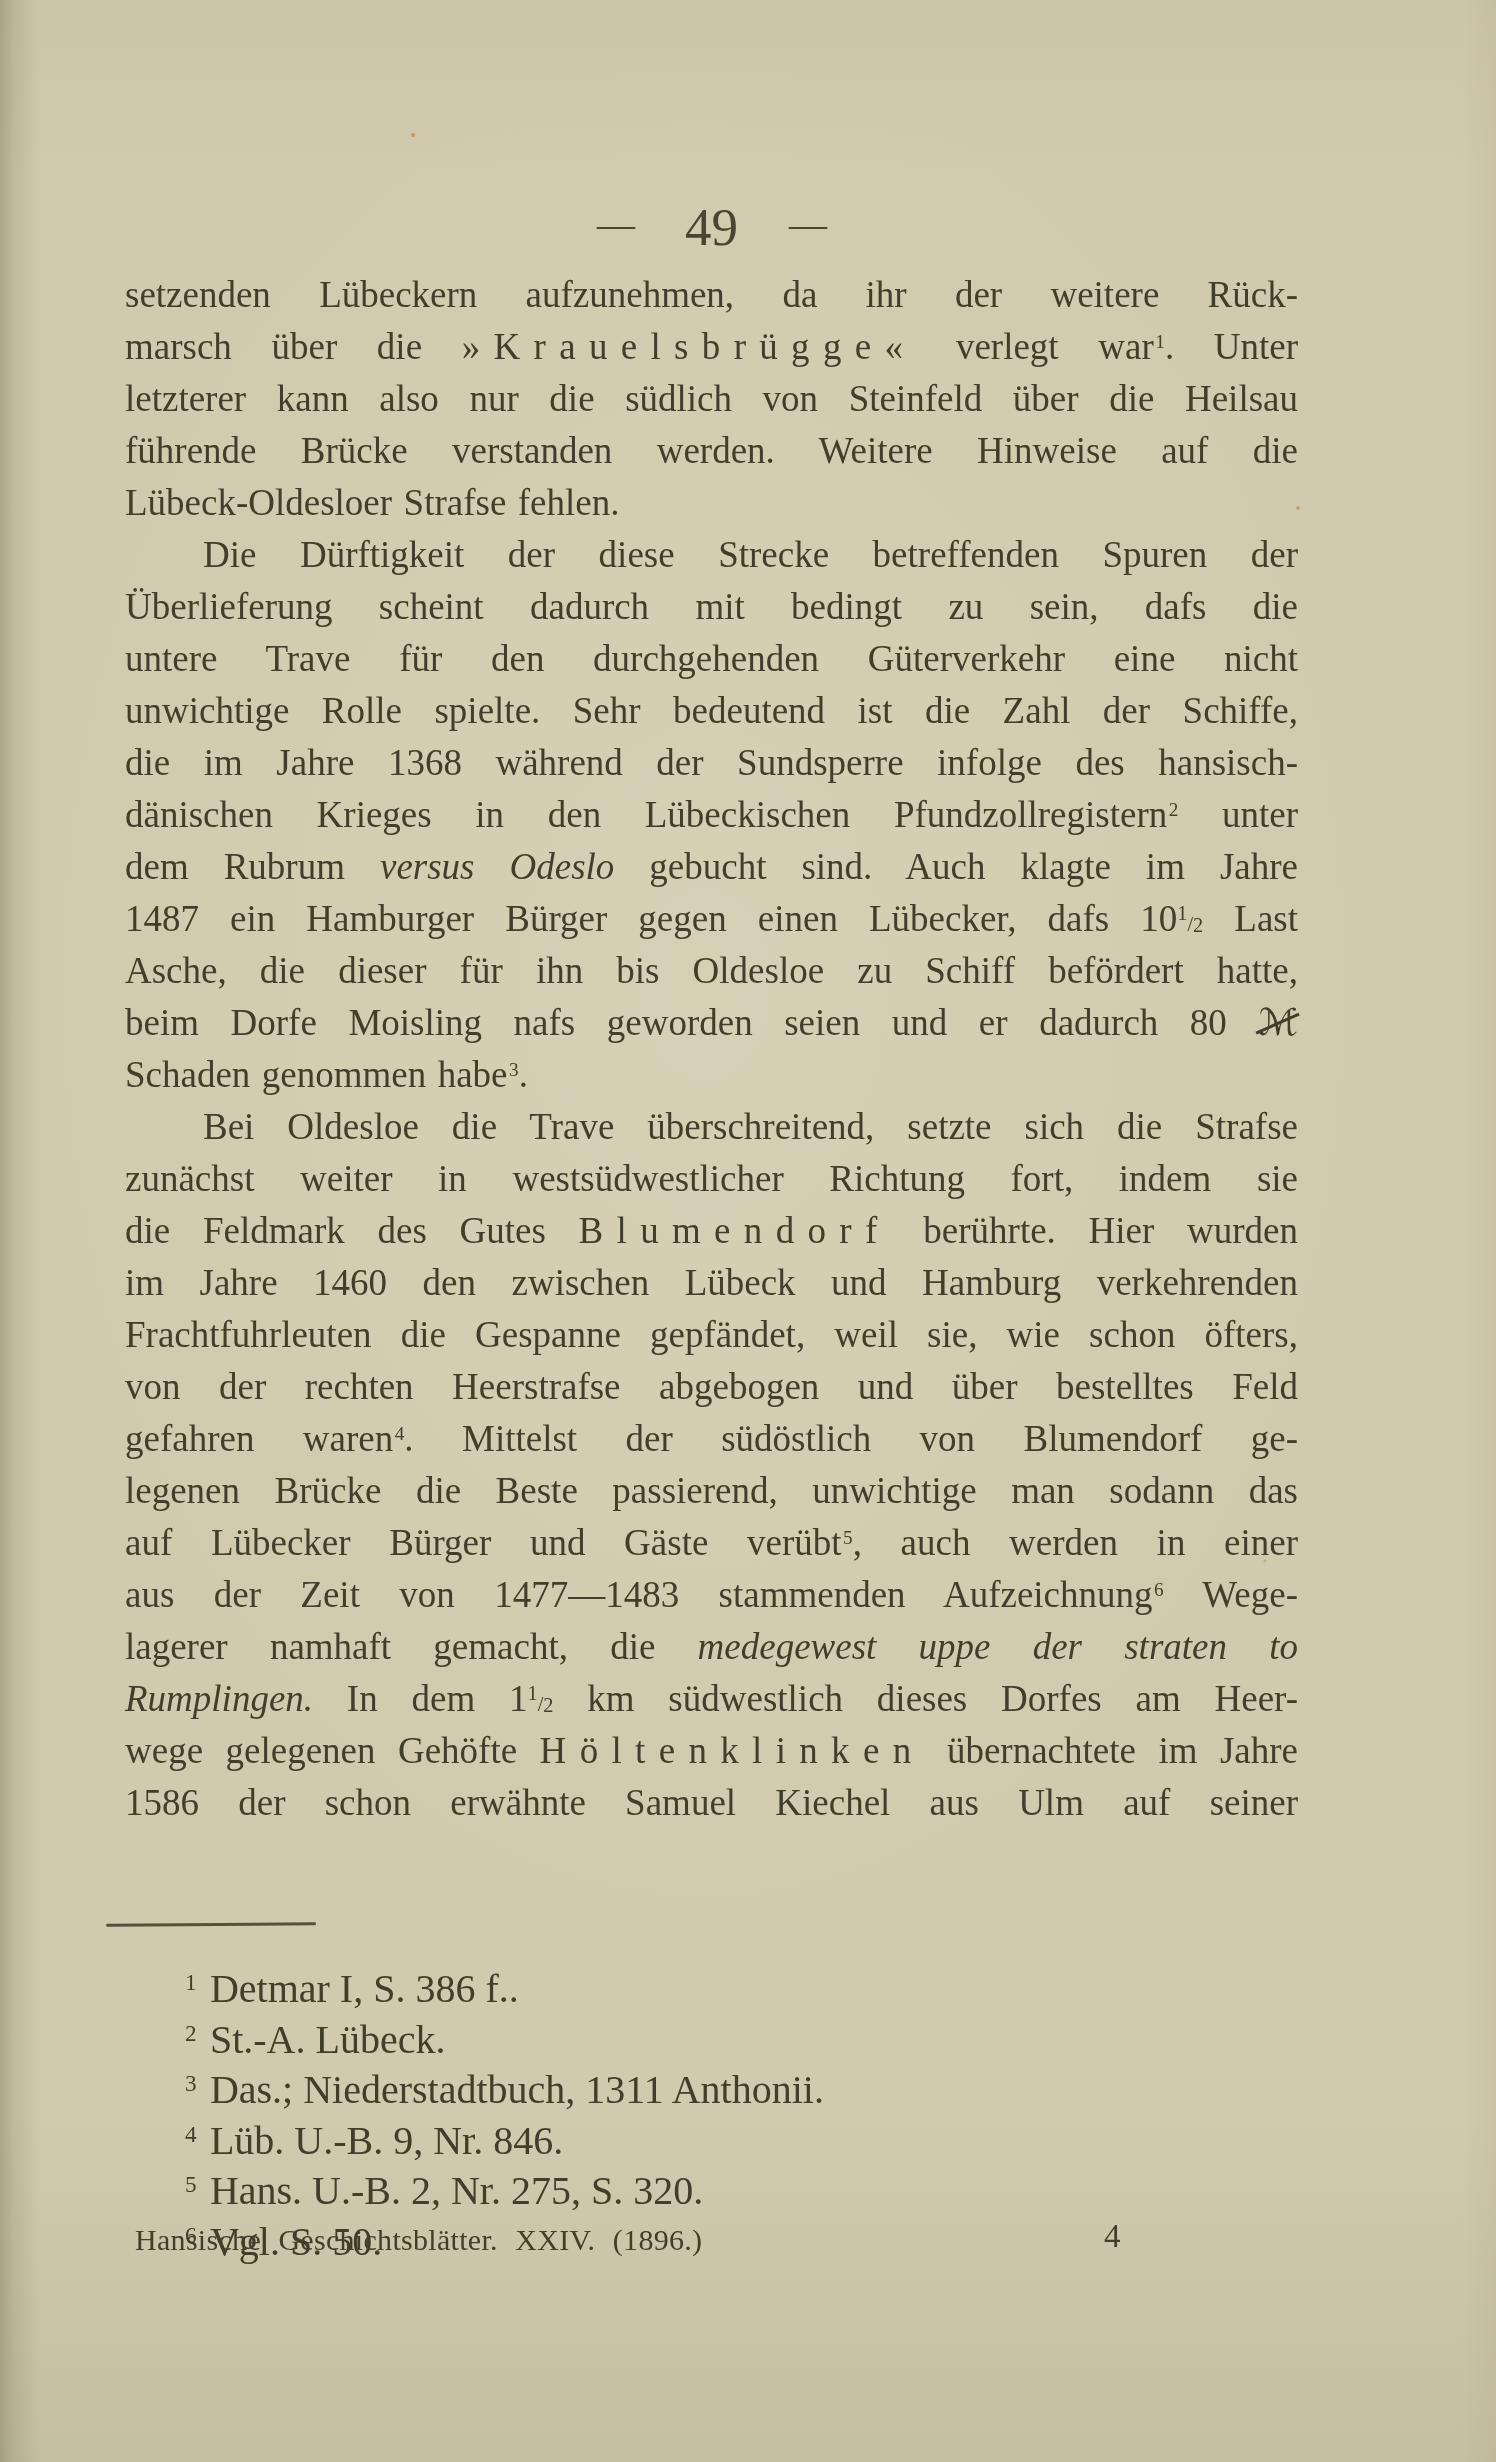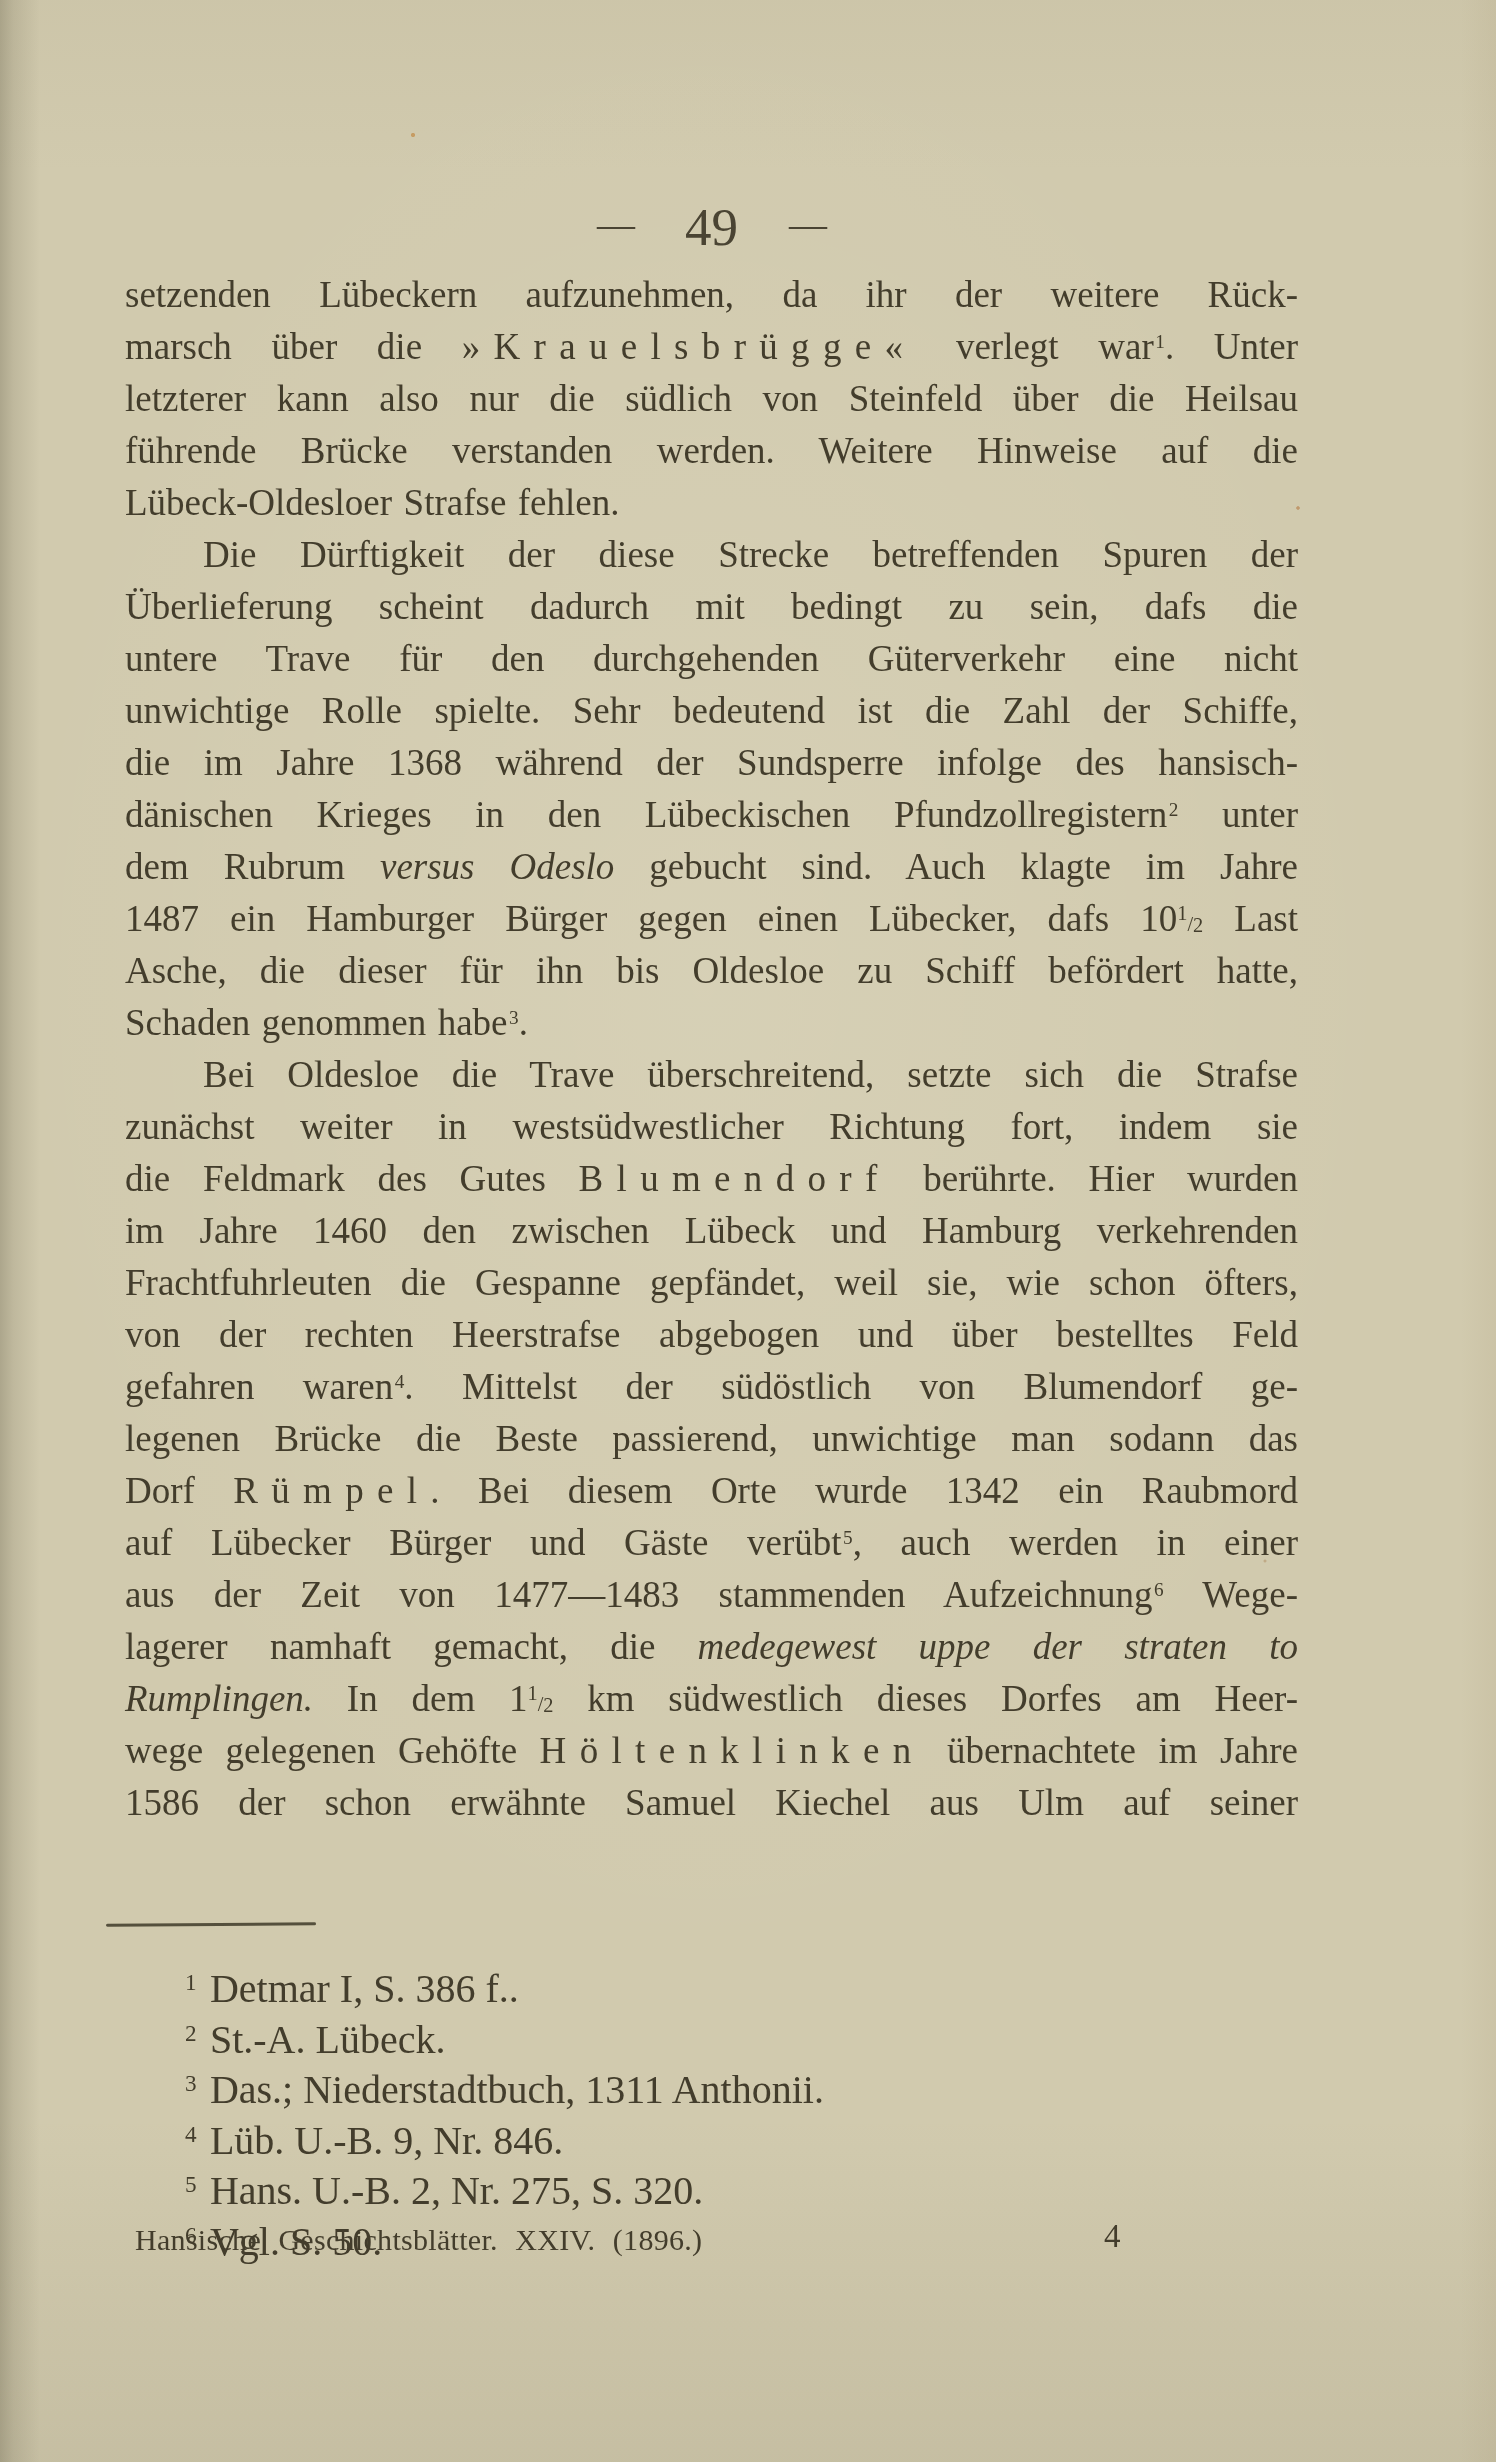--- a/index.html
+++ b/index.html
@@ -166,32 +166,32 @@
       <div class="para indent">
         <div class="line">Die Dürftigkeit der diese Strecke betreffenden Spuren der</div>
         <div class="line">Überlieferung scheint dadurch mit bedingt zu sein, dafs die</div>
         <div class="line">untere Trave für den durchgehenden Güterverkehr eine nicht</div>
         <div class="line">unwichtige Rolle spielte. Sehr bedeutend ist die Zahl der Schiffe,</div>
         <div class="line">die im Jahre 1368 während der Sundsperre infolge des hansisch-</div>
         <div class="line">dänischen Krieges in den Lübeckischen Pfundzollregistern<span class="supref">2</span> unter</div>
         <div class="line">dem Rubrum <span class="it">versus Odeslo</span> gebucht sind. Auch klagte im Jahre</div>
         <div class="line">1487 ein Hamburger Bürger gegen einen Lübecker, dafs 10<span class="frac"><span class="n">1</span>/<span class="d">2</span></span> Last</div>
         <div class="line">Asche, die dieser für ihn bis Oldesloe zu Schiff befördert hatte,</div>
+        <div class="line">beim Dorfe Moisling nafs geworden seien und er dadurch 80 <span class="mark">ℳ</span></div>
         <div class="line flush">Schaden genommen habe<span class="supref">3</span>.</div>
       </div>
       <div class="para indent">
         <div class="line">Bei Oldesloe die Trave überschreitend, setzte sich die Strafse</div>
         <div class="line">zunächst weiter in westsüdwestlicher Richtung fort, indem sie</div>
         <div class="line">die Feldmark des Gutes <span class="sp">Blumendorf</span> berührte. Hier wurden</div>
         <div class="line">im Jahre 1460 den zwischen Lübeck und Hamburg verkehrenden</div>
         <div class="line">Frachtfuhrleuten die Gespanne gepfändet, weil sie, wie schon öfters,</div>
         <div class="line">von der rechten Heerstrafse abgebogen und über bestelltes Feld</div>
         <div class="line">gefahren waren<span class="supref">4</span>. Mittelst der südöstlich von Blumendorf ge-</div>
         <div class="line">legenen Brücke die Beste passierend, unwichtige man sodann das</div>
-        <div class="line">Dorf <span class="sp">Rümpel</span>. Bei diesem Orte wurde 1342 ein Raubmord</div>
         <div class="line">auf Lübecker Bürger und Gäste verübt<span class="supref">5</span>, auch werden in einer</div>
         <div class="line">aus der Zeit von 1477—1483 stammenden Aufzeichnung<span class="supref">6</span> Wege-</div>
         <div class="line">lagerer namhaft gemacht, die <span class="it">medegewest uppe der straten to</span></div>
         <div class="line"><span class="it">Rumplingen.</span> In dem 1<span class="frac"><span class="n">1</span>/<span class="d">2</span></span> km südwestlich dieses Dorfes am Heer-</div>
         <div class="line">wege gelegenen Gehöfte <span class="sp">Höltenklinken</span> übernachtete im Jahre</div>
         <div class="line">1586 der schon erwähnte Samuel Kiechel aus Ulm auf seiner</div>
       </div>
     </div>
 
   <div class="footnote-rule"></div>

